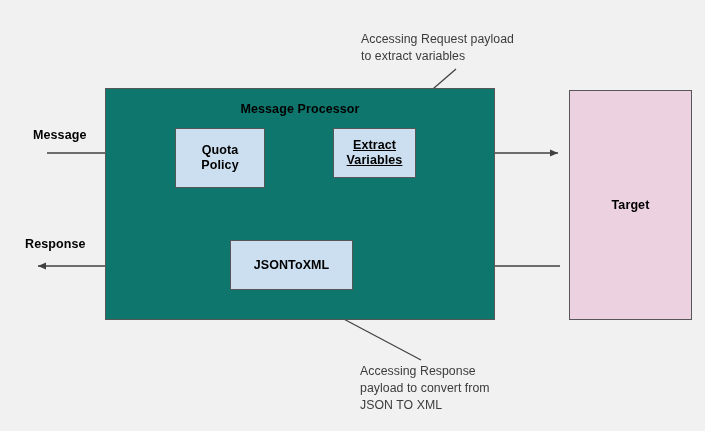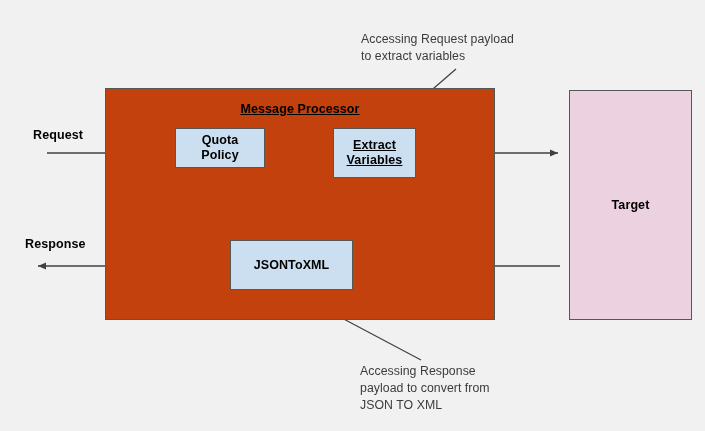--- a/index.html
+++ b/index.html
@@ -37,37 +37,36 @@
     font-size: 12.5px;
     line-height: 15px;
     letter-spacing: 0.1px;
     white-space: pre-line;
   }
   #mp-container {
     left: 105px;
     top: 88px;
     width: 390px;
     height: 232px;
-    background: #c2410c;
+    background: #0f766e;
     align-items: flex-start;
     justify-content: center;
-    text-decoration: underline;
   }
   #mp-title {
     margin-top: 13px;
     font-weight: bold;
     font-size: 12.5px;
     color: #000;
     letter-spacing: 0.1px;
   }
   #quota-policy {
     left: 175px;
     top: 128px;
     width: 90px;
-    height: 40px;
+    height: 60px;
     background: #ccdff0;
   }
   #extract-variables {
     left: 333px;
     top: 128px;
     width: 83px;
     height: 50px;
     background: #ccdff0;
     text-decoration: underline;
   }
@@ -152,21 +151,21 @@
   </div>
 
   <div class="node" id="jsontoxml">
     <div class="node-label">JSONToXML</div>
   </div>
 
   <div class="node" id="target">
     <div class="node-label">Target</div>
   </div>
 
-  <div class="edge-label" id="request-label">Request</div>
+  <div class="edge-label" id="request-label">Message</div>
 
   <div class="edge-label" id="response-label">Response</div>
 
   <div class="annotation" id="annotation-response">Accessing Response
 payload to convert from
 JSON TO XML</div>
 
   <div class="annotation" id="annotation-request">Accessing Request payload
 to extract variables</div>
 

